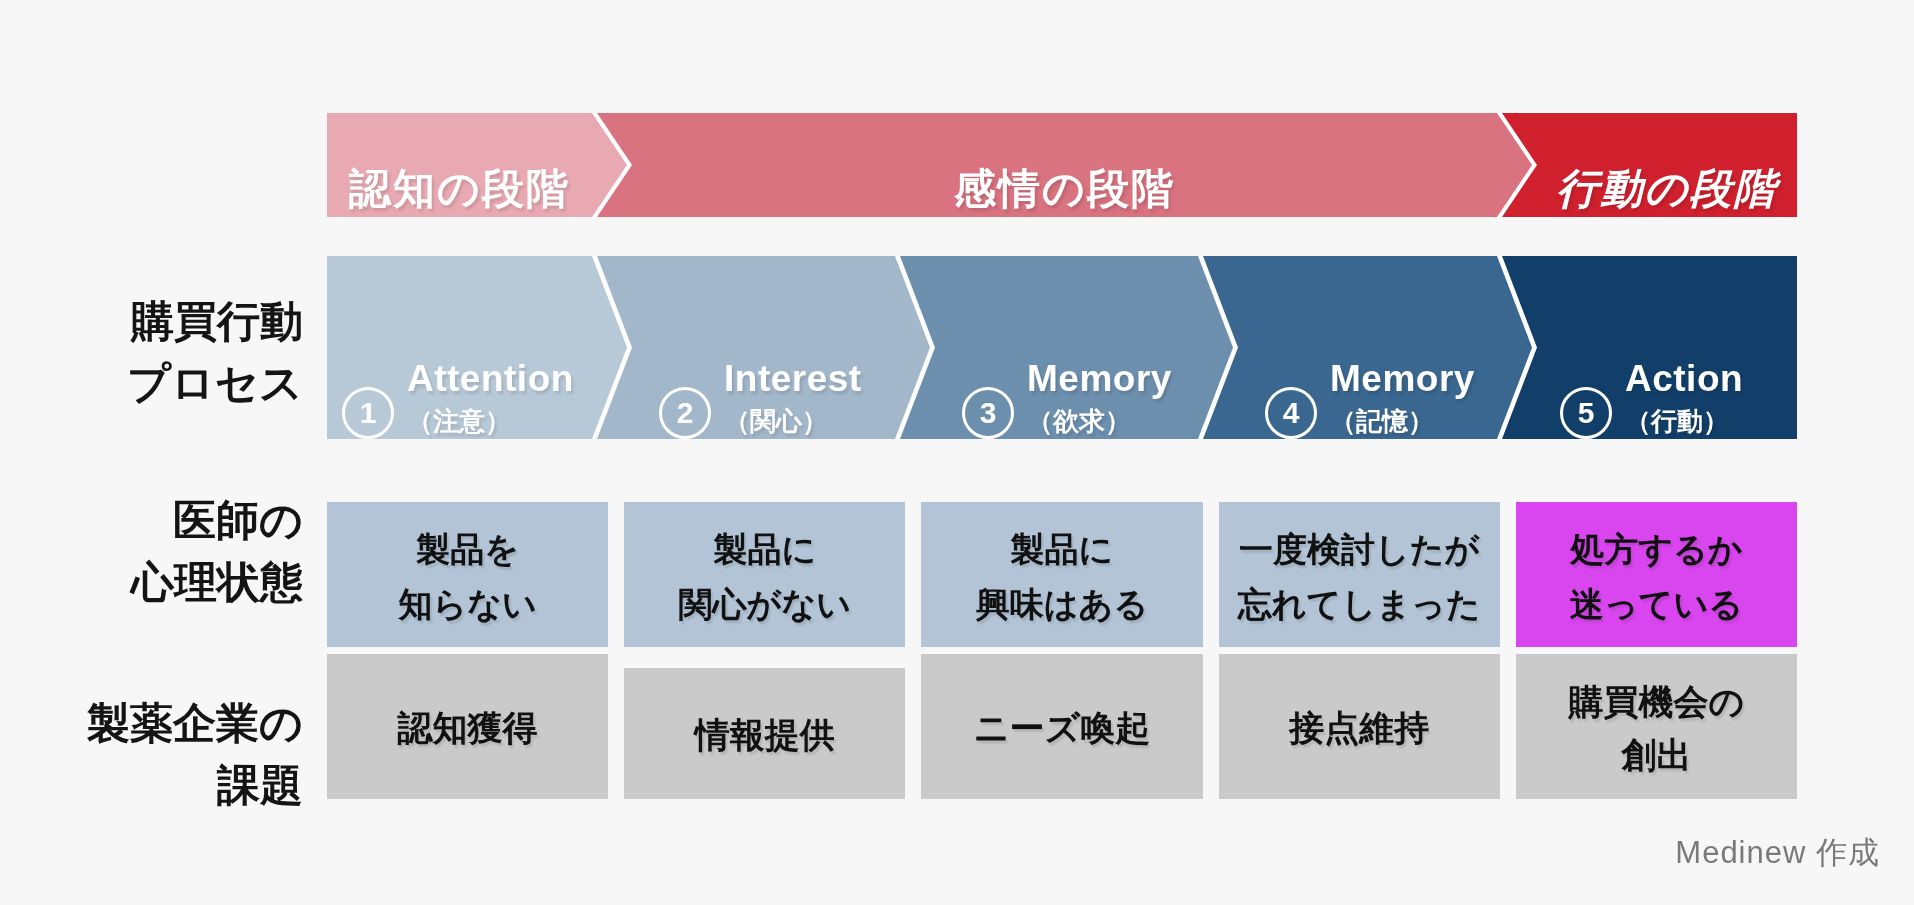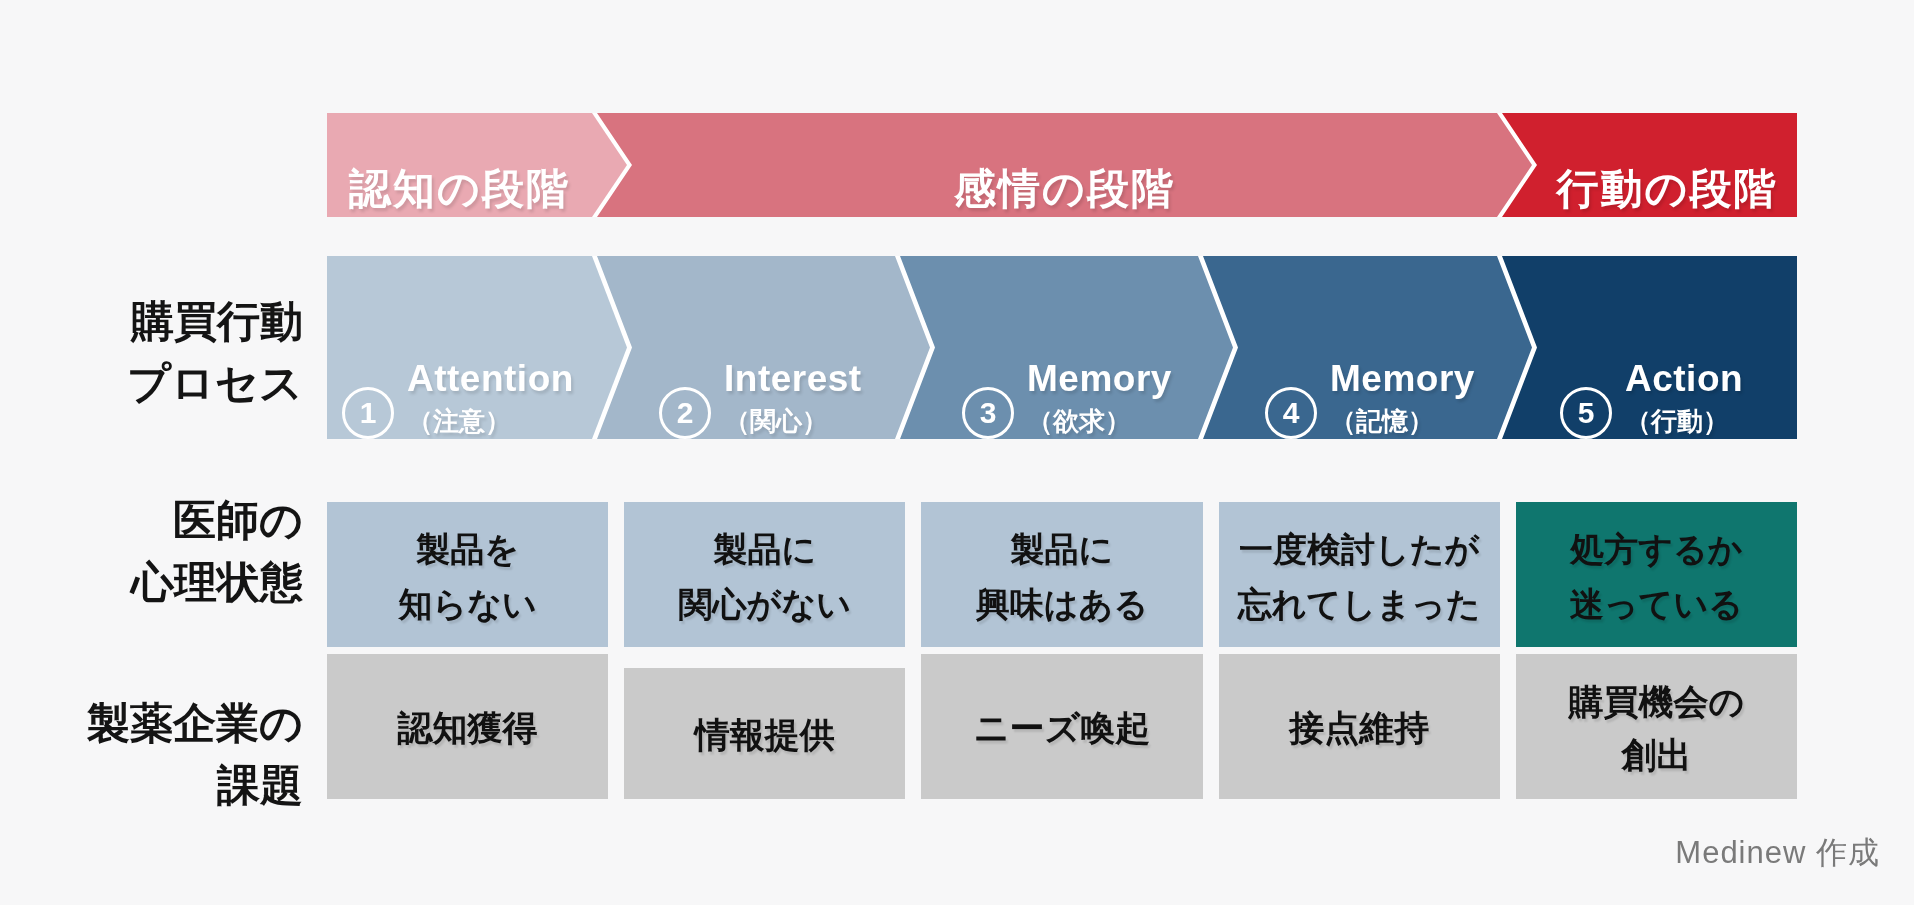--- a/index.html
+++ b/index.html
@@ -65,21 +65,21 @@
   .band { justify-content: center; }
   .band .bandlabel {
     color: #fff;
     font-size: 42px;
     font-weight: 800;
     letter-spacing: 2px;
     text-shadow: 2px 3px 3px rgba(0,0,0,0.12);
   }
   #band1 { padding-right: 35px; }
   #band2 { padding-left: 35px; padding-right: 35px; }
-  #band3 { padding-left: 35px; }
+  #band3 { padding-left: 35px; font-style: italic; }
 
   
   #step1 { left: 0;      width: 300px; padding-left: 15px; }
   #step2 { left: 270px;  width: 333px; padding-left: 62px; }
   #step3 { left: 573px;  width: 333px; padding-left: 62px; }
   #step4 { left: 876px;  width: 329px; padding-left: 62px; }
   #step5 { left: 1175px; width: 295px; padding-left: 58px; }
 
   .badge {
     flex: none;
@@ -200,21 +200,21 @@
 
   <div class="cellrow" id="doctorrow">
     <div class="cell" style="background-color: rgb(178, 196, 213);">製品を
 知らない</div>
     <div class="cell" style="background-color: rgb(178, 196, 213);">製品に
 関心がない</div>
     <div class="cell" style="background-color: rgb(178, 196, 213);">製品に
 興味はある</div>
     <div class="cell" style="background-color: rgb(178, 196, 213);">一度検討したが
 忘れてしまった</div>
-    <div class="cell" style="background-color: #0f766e;">処方するか
+    <div class="cell" style="background-color: #d946ef;">処方するか
 迷っている</div>
   </div>
 
   <div class="cellrow" id="companyrow">
     <div class="cell" style="background-color: rgb(202, 202, 202);">認知獲得</div>
     <div class="cell" style="background-color: rgb(202, 202, 202); margin-top: 14px;">情報提供</div>
     <div class="cell" style="background-color: rgb(202, 202, 202);">ニーズ喚起</div>
     <div class="cell" style="background-color: rgb(202, 202, 202);">接点維持</div>
     <div class="cell" style="background-color: rgb(202, 202, 202);">購買機会の
 創出</div>

